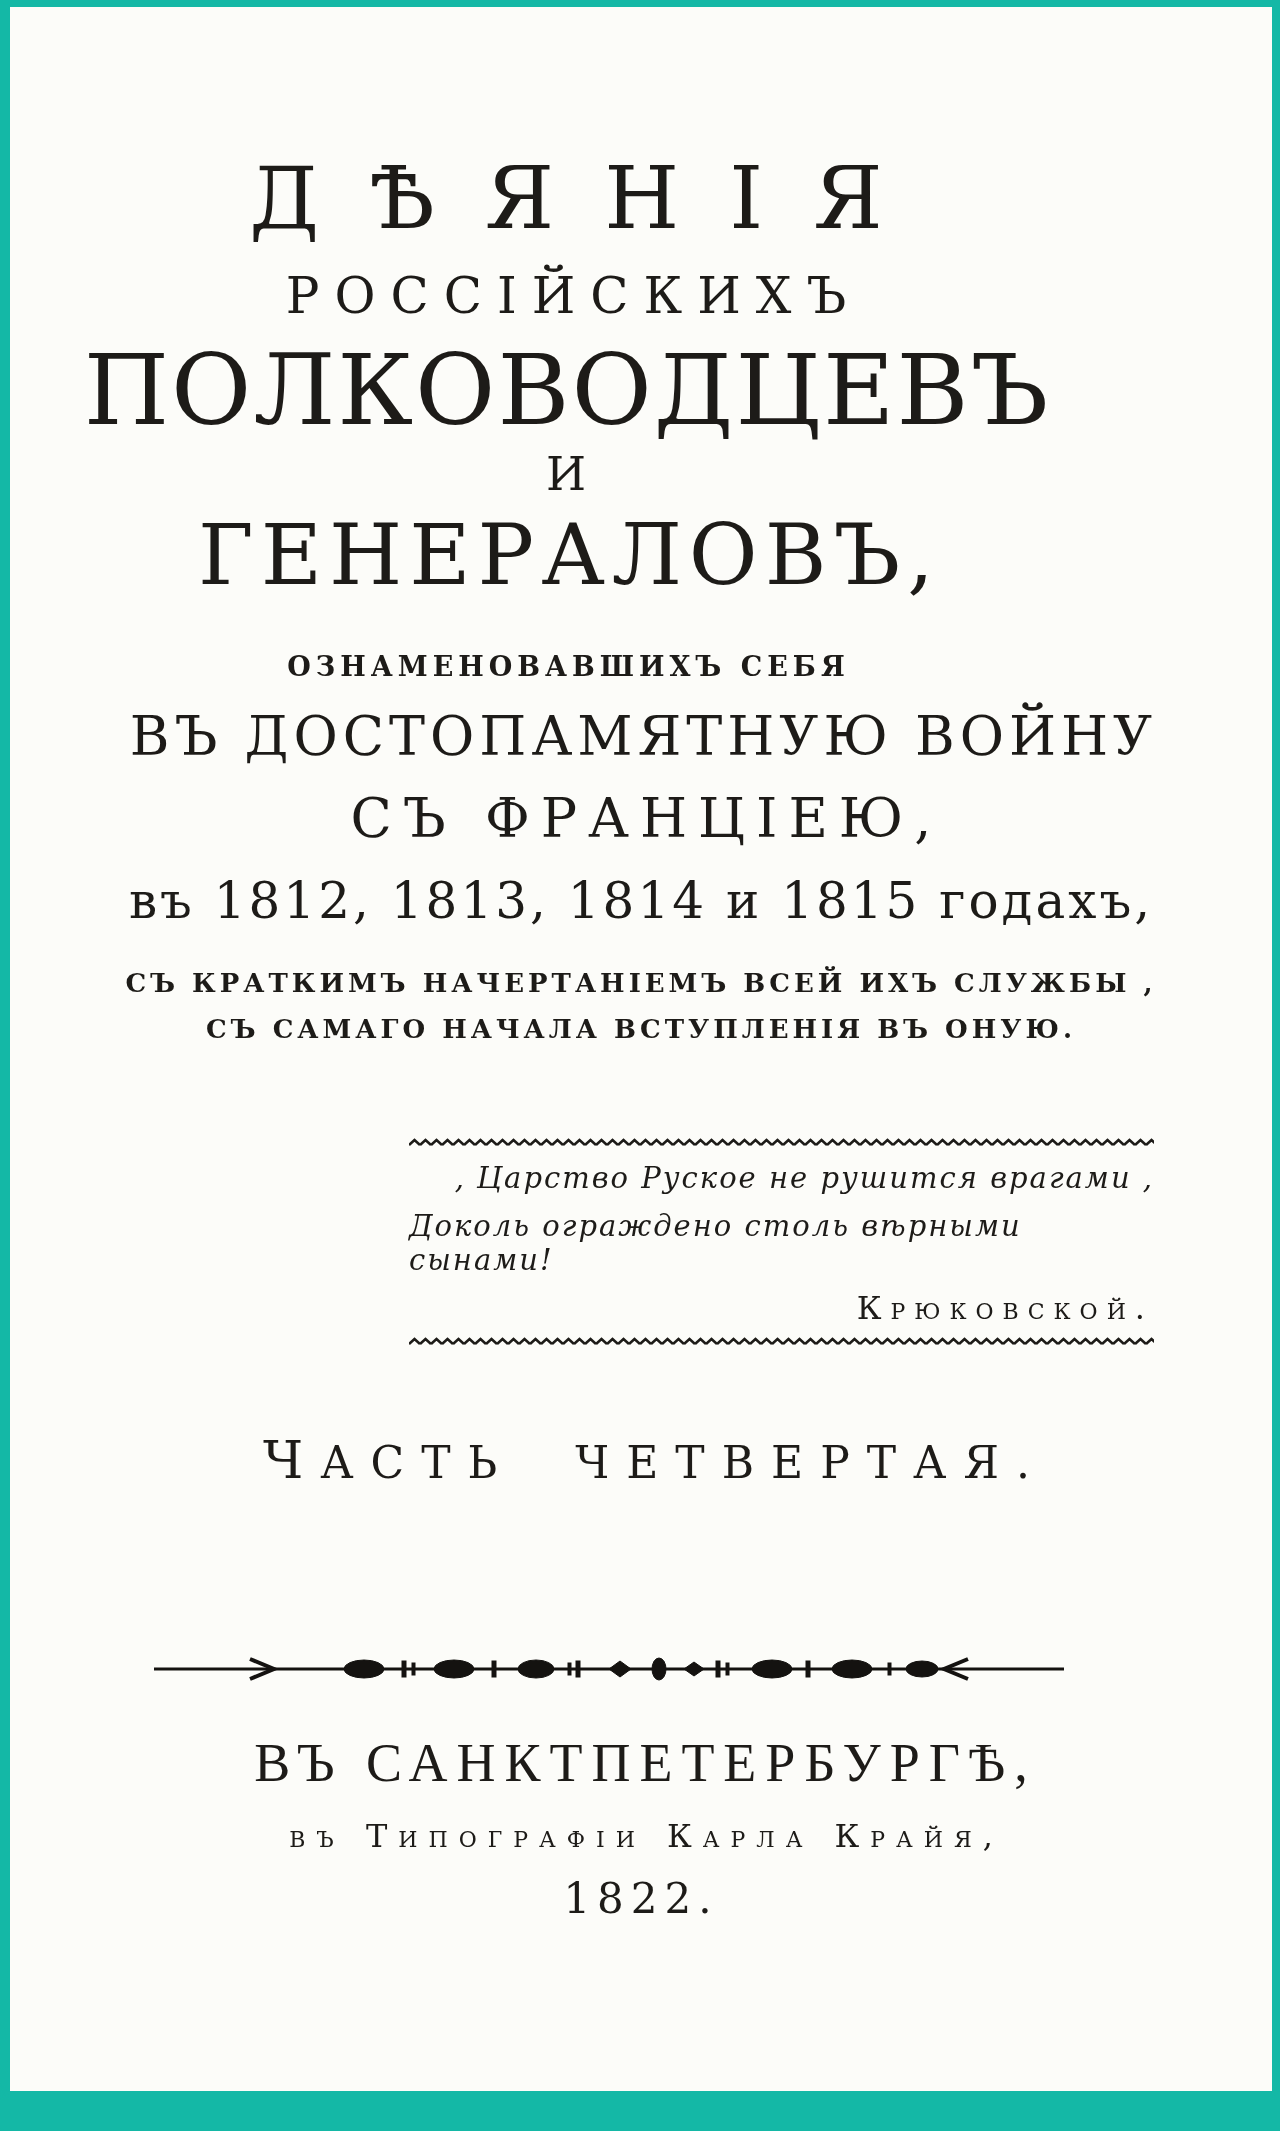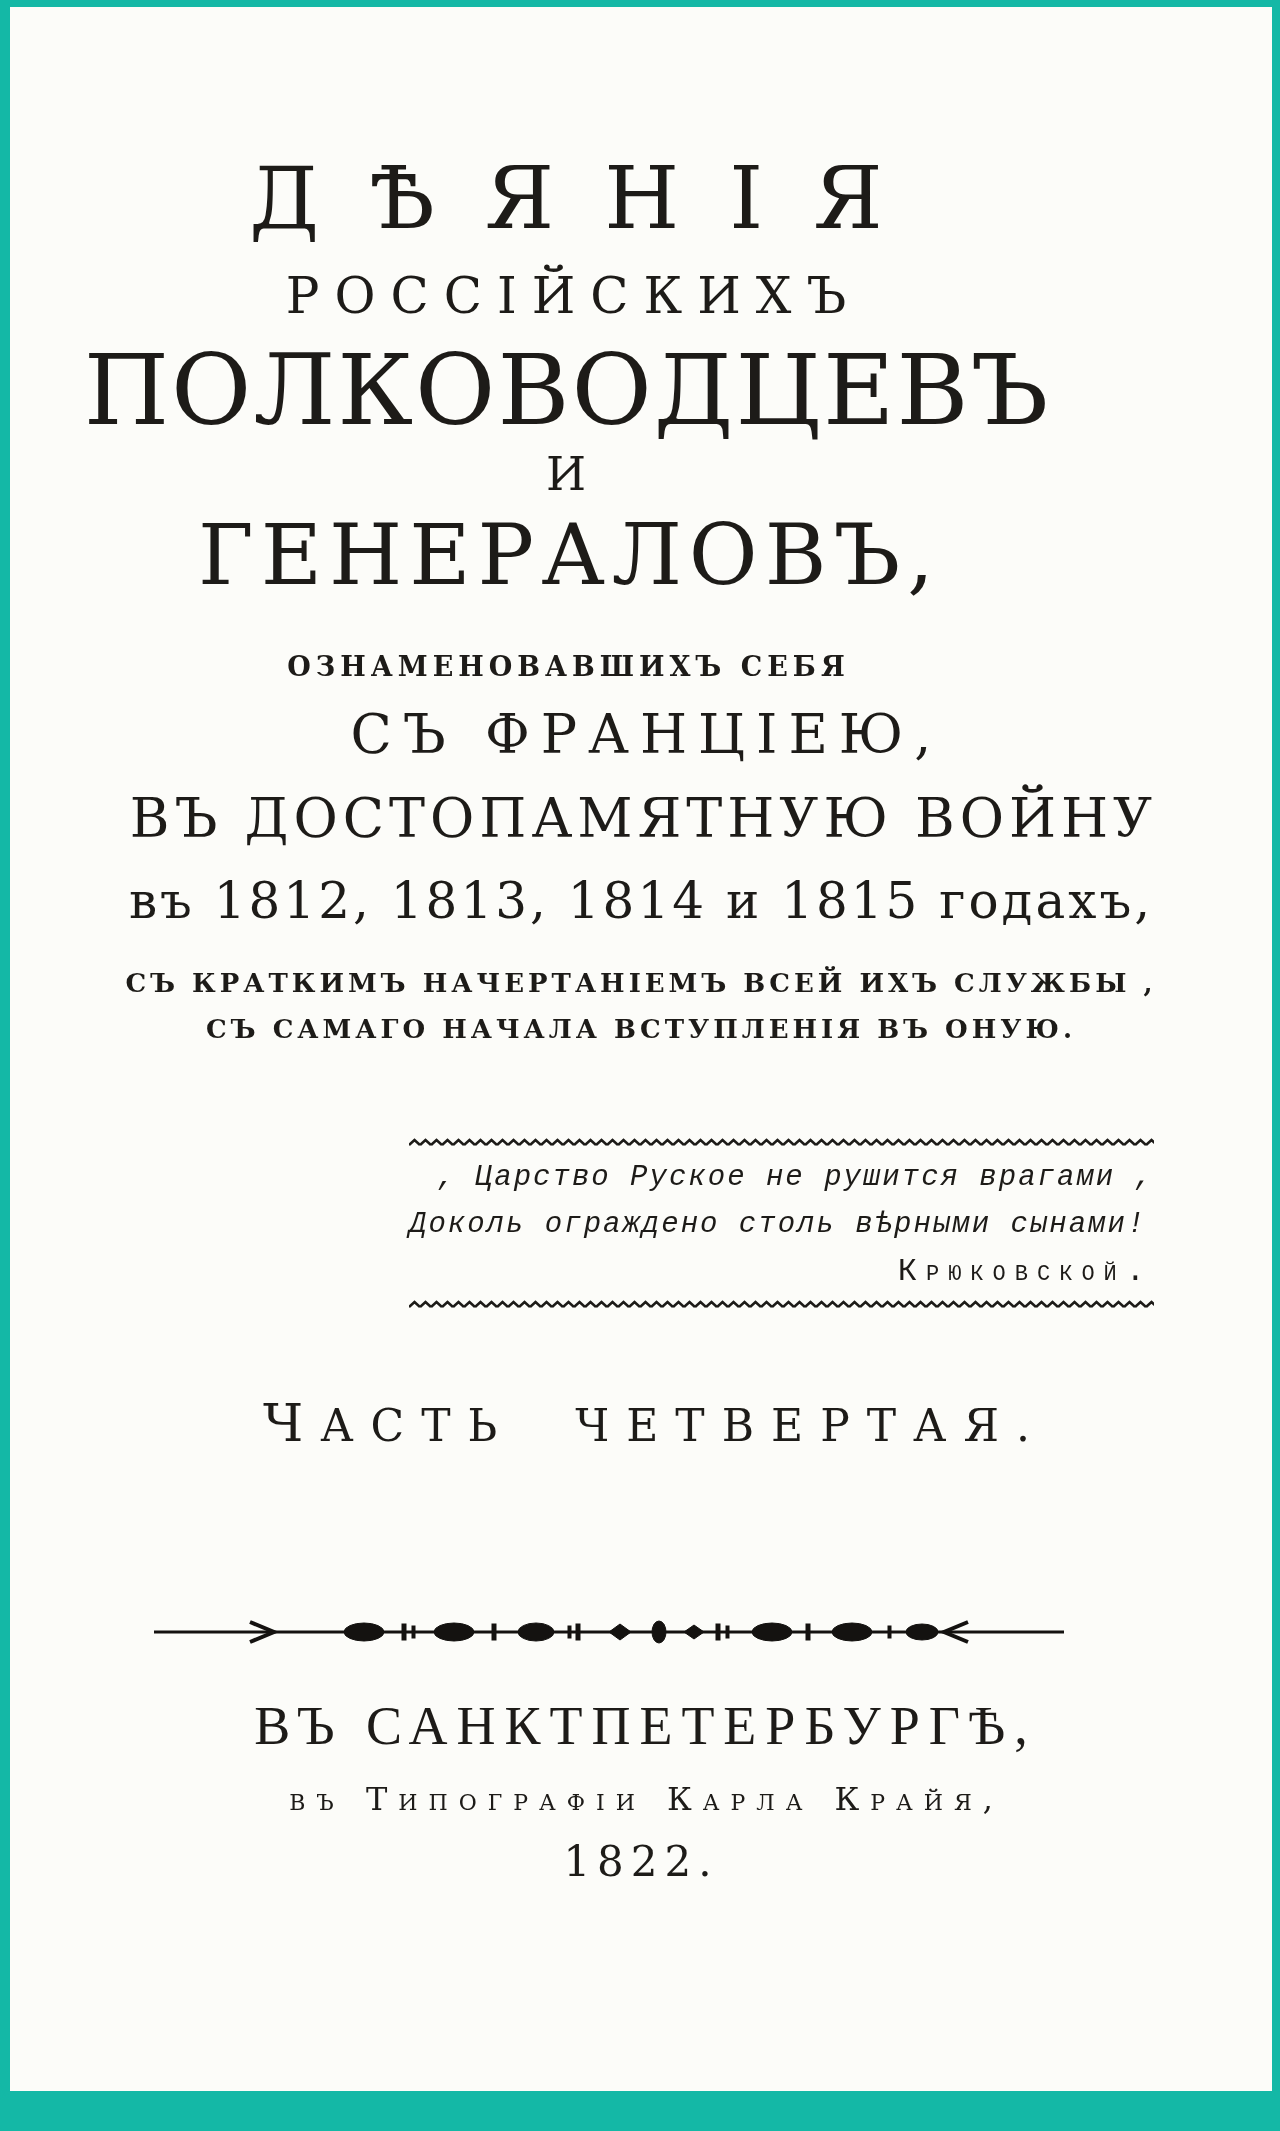--- a/index.html
+++ b/index.html
@@ -34,21 +34,20 @@
   .s2 { font-size:54px;  letter-spacing:5px;  text-indent:5px;  margin-top:30px; line-height:1.0; }
   .s3 { font-size:54px;  letter-spacing:11px; text-indent:11px; margin-top:28px; line-height:1.0; }
   .years { font-size:50px; letter-spacing:3px; margin-top:30px; line-height:1.0; }
   .s5 { font-size:26px; font-weight:bold; letter-spacing:4px; margin-top:44px; line-height:1.0; }
   .s6 { font-size:26px; font-weight:bold; letter-spacing:4px; margin-top:20px; line-height:1.0; }
 
   .epigraph {
     width:745px;
     margin:96px 118px 0 auto;
     text-align:left;
-    font-family:Liberation Mono, monospace;
   }
   .wavy { display:block; width:100%; height:9px; }
   .epi-line1 { font-size:29px; font-style:italic; text-align:right; margin-top:14px; letter-spacing:2px; }
   .epi-line2 { font-size:29px; font-style:italic; text-align:left;  margin-top:14px; letter-spacing:2px; }
   .epi-attr  { font-size:32px; font-variant:small-caps; letter-spacing:9px; text-align:right; margin-top:12px; }
   .wavy-bottom { margin-top:10px; }
 
   .part {
     font-size:44px; letter-spacing:17px; word-spacing:30px;
     margin-top:88px; line-height:1.0;margin-left:28px;
@@ -69,22 +68,22 @@
 
     <div class="title-block">
       <div class="line t1">ДѢЯНІЯ</div>
       <div class="line t2">РОССІЙСКИХЪ</div>
       <div class="line t3">ПОЛКОВОДЦЕВЪ</div>
       <div class="line t4">И</div>
       <div class="line t5">ГЕНЕРАЛОВЪ,</div>
       <div class="line s1">ОЗНАМЕНОВАВШИХЪ СЕБЯ</div>
     </div>
 
+    <div class="line s2">ВЪ ДОСТОПАМЯТНУЮ ВОЙНУ</div>
     <div class="line s3">СЪ ФРАНЦІЕЮ,</div>
-    <div class="line s2">ВЪ ДОСТОПАМЯТНУЮ ВОЙНУ</div>
     <div class="line years">въ 1812, 1813, 1814 и 1815 годахъ,</div>
     <div class="line s5">СЪ КРАТКИМЪ НАЧЕРТАНІЕМЪ ВСЕЙ ИХЪ СЛУЖБЫ ,</div>
     <div class="line s6">СЪ САМАГО НАЧАЛА ВСТУПЛЕНІЯ ВЪ ОНУЮ.</div>
 
     <div class="epigraph">
       <svg class="wavy" viewBox="0 0 745 9" preserveAspectRatio="none">
         <defs>
           <pattern id="zig" width="11" height="9" patternUnits="userSpaceOnUse">
             <path d="M0,7 L5.5,2 L11,7" fill="none" stroke="#1d1b18" stroke-width="2.6"></path>
           </pattern>

